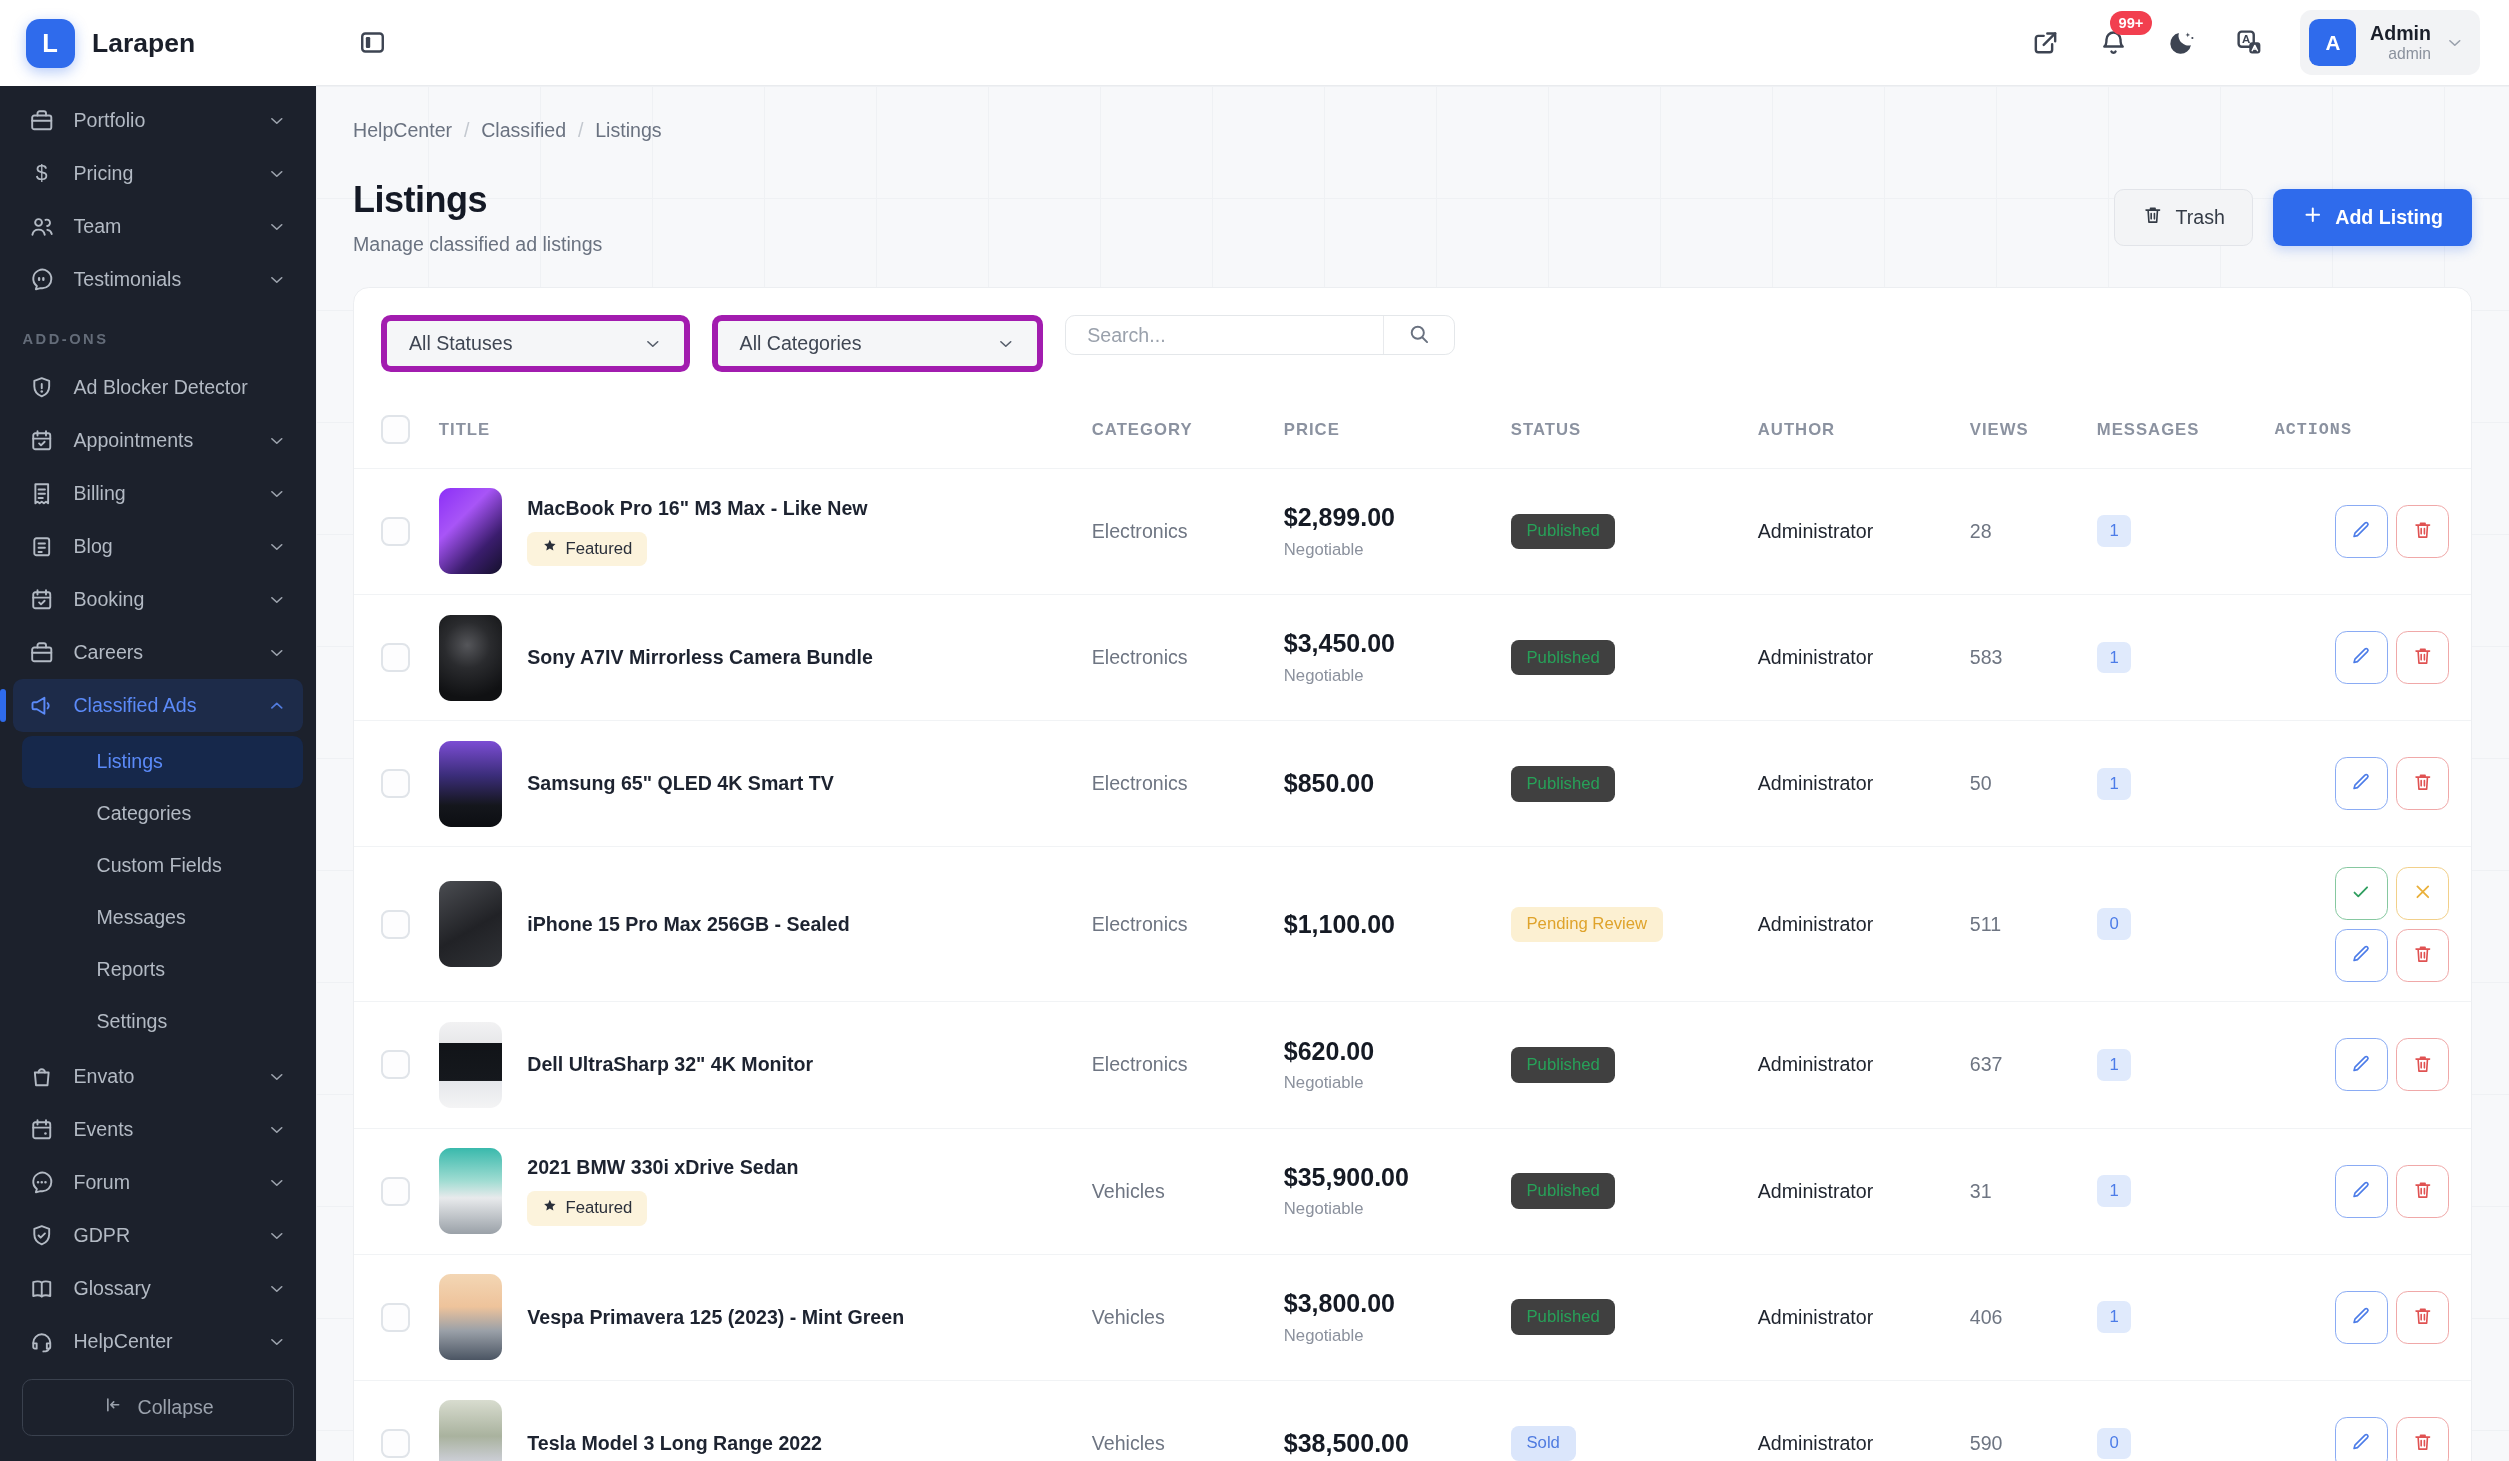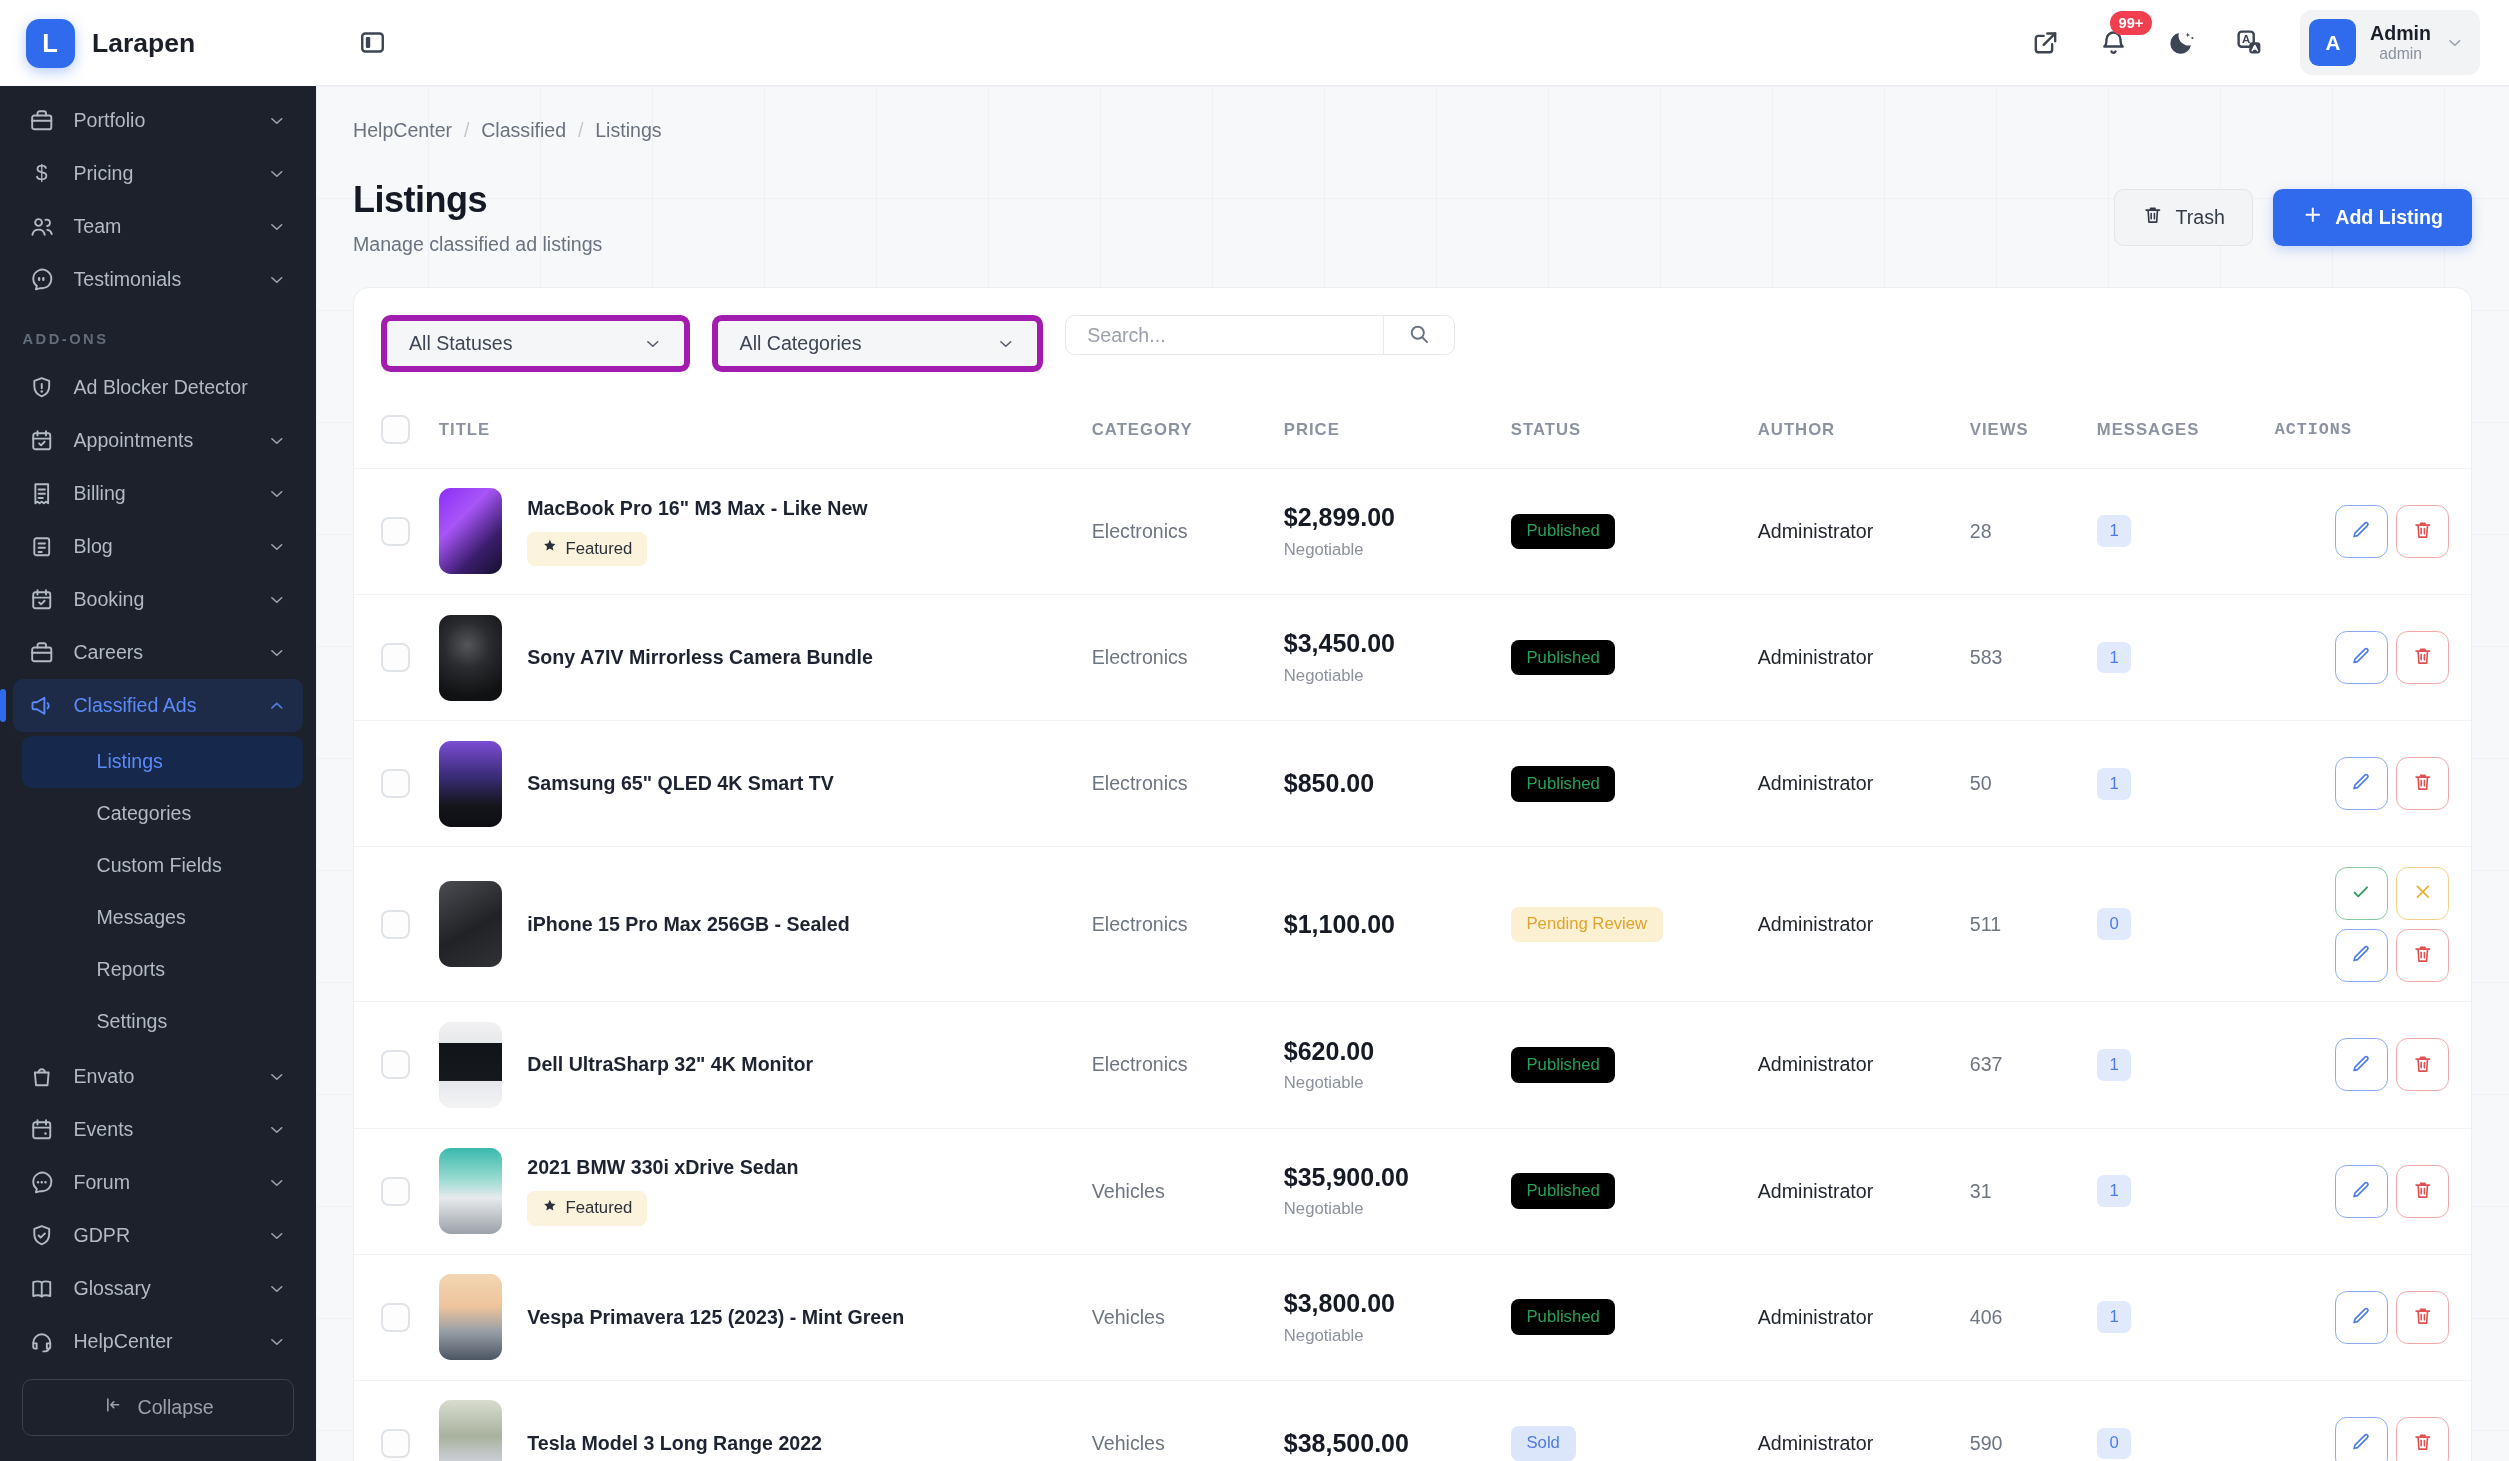--- a/index.html
+++ b/index.html
@@ -29,21 +29,21 @@
   
   .main { flex:1; display:flex; flex-direction:column; height:100%; }
   .topbar { height:86px; background:#fff; border-bottom:1px solid #e9ebee; display:flex; align-items:center; padding:0 29px 0 39px; flex-shrink:0; }
   .tb-icon { width:35px; height:35px; color:#3d4452; display:flex; align-items:center; justify-content:center; cursor:pointer; background:none; border:none; }
   .tb-icon svg { width:29px; height:29px; }
   .tb-right { margin-left:auto; display:flex; align-items:center; gap:33px; }
   .bell-wrap { position:relative; }
   .noti-badge { position:absolute; top:-13.7px; right:-21.6px; background:#f23f4f; color:#fff; font-size:14.7px; font-weight:700; padding:3.9px 8.8px; border-radius:979px; }
   .user-chip { display:flex; align-items:center; gap:13.7px; background:#f2f3f5; border-radius:11.8px; padding:8.8px 15.7px 8.8px 9.8px; cursor:pointer; border:none; font-family:inherit; }
   .avatar { width:47px; height:47px; border-radius:9.8px; background:#2f6bec; color:#fff; font-size:20.6px; font-weight:700; display:flex; align-items:center; justify-content:center; }
-  .user-meta { text-align:center; }
+  .user-meta { text-align:right; }
   .user-name { font-size:19.6px; font-weight:700; color:#1a1f2a; line-height:1.15; }
   .user-role { font-size:15.7px; color:#8a919d; line-height:1.15; }
   .user-chev { color:#9aa1ac; width:19.6px; height:19.6px; }
   .user-chev svg { width:19.6px; height:19.6px; }
 
   .content { flex:1; padding:33px 37px 0; background:#f7f8fa;
     background-image: linear-gradient(to right, #eff1f4 1px, transparent 1px), linear-gradient(to bottom, #eff1f4 1px, transparent 1px);
     background-size:112px 112px; overflow:hidden; }
   .breadcrumb { display:flex; gap:11.8px; font-size:19.6px; color:#6a7280; }
   .breadcrumb .sep { color:#c3c8cf; }
@@ -79,21 +79,21 @@
   .checkbox { width:29px; height:29px; border:2px solid #e0e4e9; border-radius:7.8px; background:#fdfdfe; cursor:pointer; }
   .cell-title { display:flex; align-items:center; gap:25.5px; }
   .thumb { width:63px; height:86px; border-radius:11.8px; flex-shrink:0; }
   .l-title { font-size:19.6px; font-weight:600; color:#1d2330; }
   .featured { display:inline-flex; align-items:center; gap:7.8px; margin-top:11.8px; background:#fcf3dc; color:#2a2f3a; font-size:16.7px; padding:6.9px 14.7px; border-radius:7.8px; }
   .featured svg { width:15.7px; height:15.7px; }
   .cat-text, .views-text { font-size:19.6px; color:#6e7582; }
   .price { font-size:25px; font-weight:700; color:#151a24; }
   .neg { font-size:16.7px; color:#8b919d; margin-top:7.8px; }
   .badge { display:inline-block; font-size:16.7px; padding:7.8px 15.7px; border-radius:7.8px; white-space:nowrap; }
-  .badge.published { background:#000000; color:#27a158; }
+  .badge.published { background:#404040; color:#27a158; }
   .badge.pending { background:#fcf0d2; color:#dfa32b; }
   .badge.sold { background:#dbe6fb; color:#4f7be0; }
   .author-text { font-size:19.6px; color:#20252f; }
   .msgbadge { display:inline-block; background:#e0eafc; color:#4c7ce8; font-size:16.7px; padding:5.9px 12.7px; border-radius:6.9px; }
   .act-wrap { display:flex; flex-wrap:wrap; justify-content:flex-end; gap:8.8px; max-width:182px; margin-left:auto; padding-right:9.8px; }
   .act { width:53px; height:53px; border-radius:11.8px; background:#fff; border:1.5px solid; display:flex; align-items:center; justify-content:center; cursor:pointer; }
   .act svg { width:21.6px; height:21.6px; }
   .act-edit { border-color:#8aabf4; color:#4c7ce8; }
   .act-delete { border-color:#f0a8a8; color:#e05252; }
   .act-approve { border-color:#86c8a0; color:#2f9e5f; }

